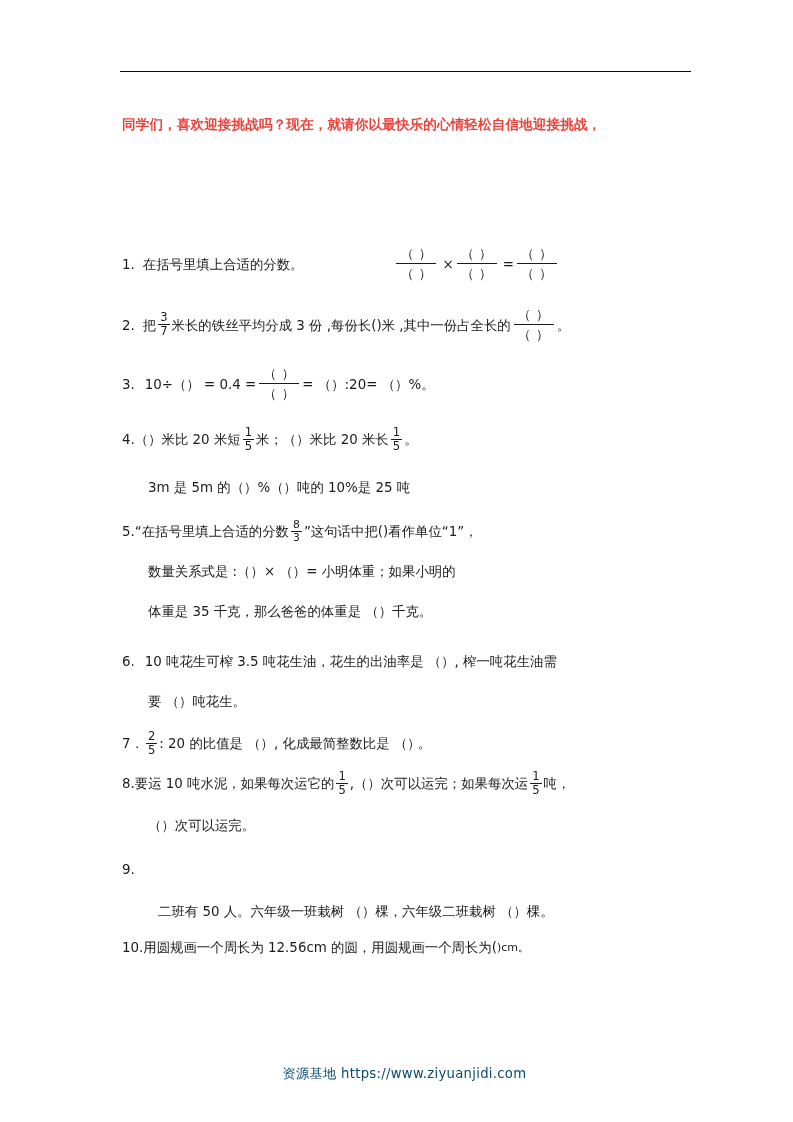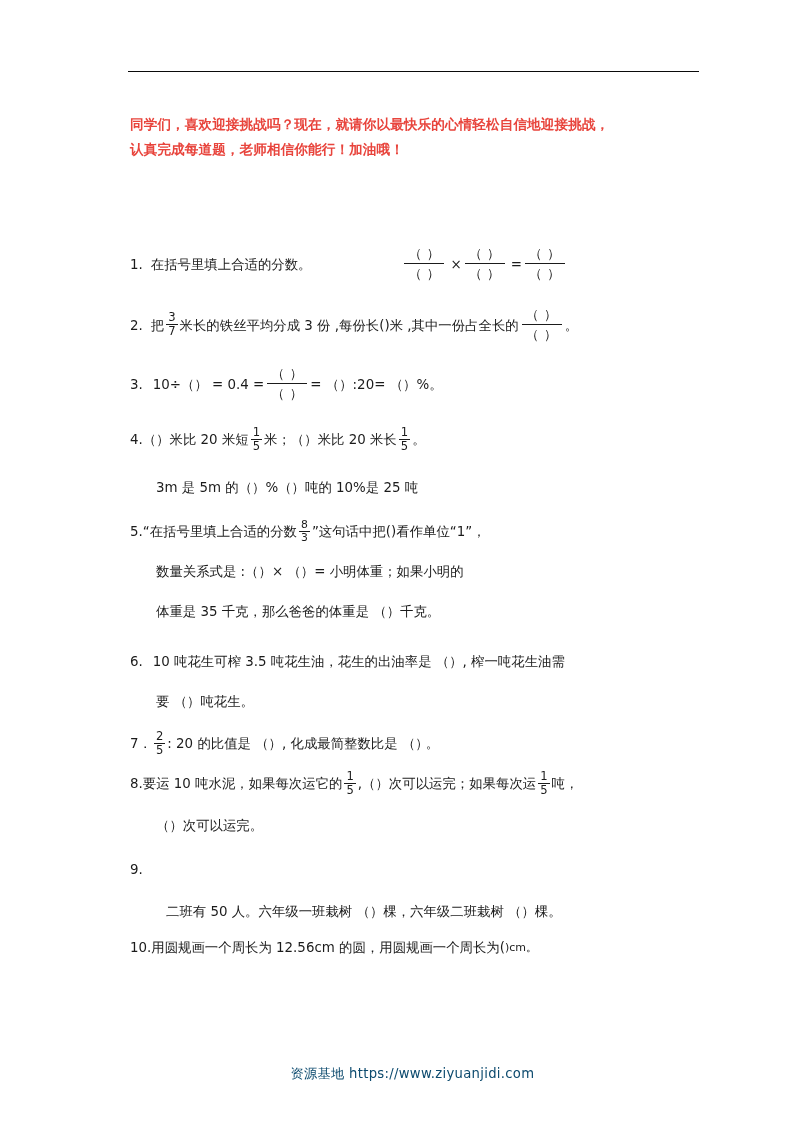--- a/index.html
+++ b/index.html
@@ -10,21 +10,21 @@
   body {
     width: 793px;
     height: 1122px;
     position: relative;
     font-family: "DejaVu Sans", "Liberation Sans", sans-serif;
     color: #1b1b1b;
     overflow: hidden;
   }
   .page {
     position: absolute;
-    left: 16px; top: 0;
+    left: 8px; top: 0;
     width: 765px;
     height: 1122px;
   }
   .hrule {
     position: absolute;
     left: 112px;
     top: 71px;
     width: 571px;
     height: 0;
     border-top: 1.6px solid #0a0a0a;
@@ -118,21 +118,20 @@
 </style>
 </head>
 <body>
 
 <div class="page">
 
   <div class="hrule"></div>
 
   <div class="intro">
     <div>同学们，喜欢迎接挑战吗？现在，就请你以最快乐的心情轻松自信地迎接挑战，</div>
-    <div>认真完成每道题，老师相信你能行！加油哦！</div>
   </div>
 
   <div class="body-area">
 
     <div class="qline indent1" style="margin-bottom:24px;">
       <span class="row">
         <span>1.</span>
         <span class="sp" style="width:8px;"></span>
         <span>在括号里填上合适的分数。</span>
         <span class="sp" style="width:90px;"></span>

